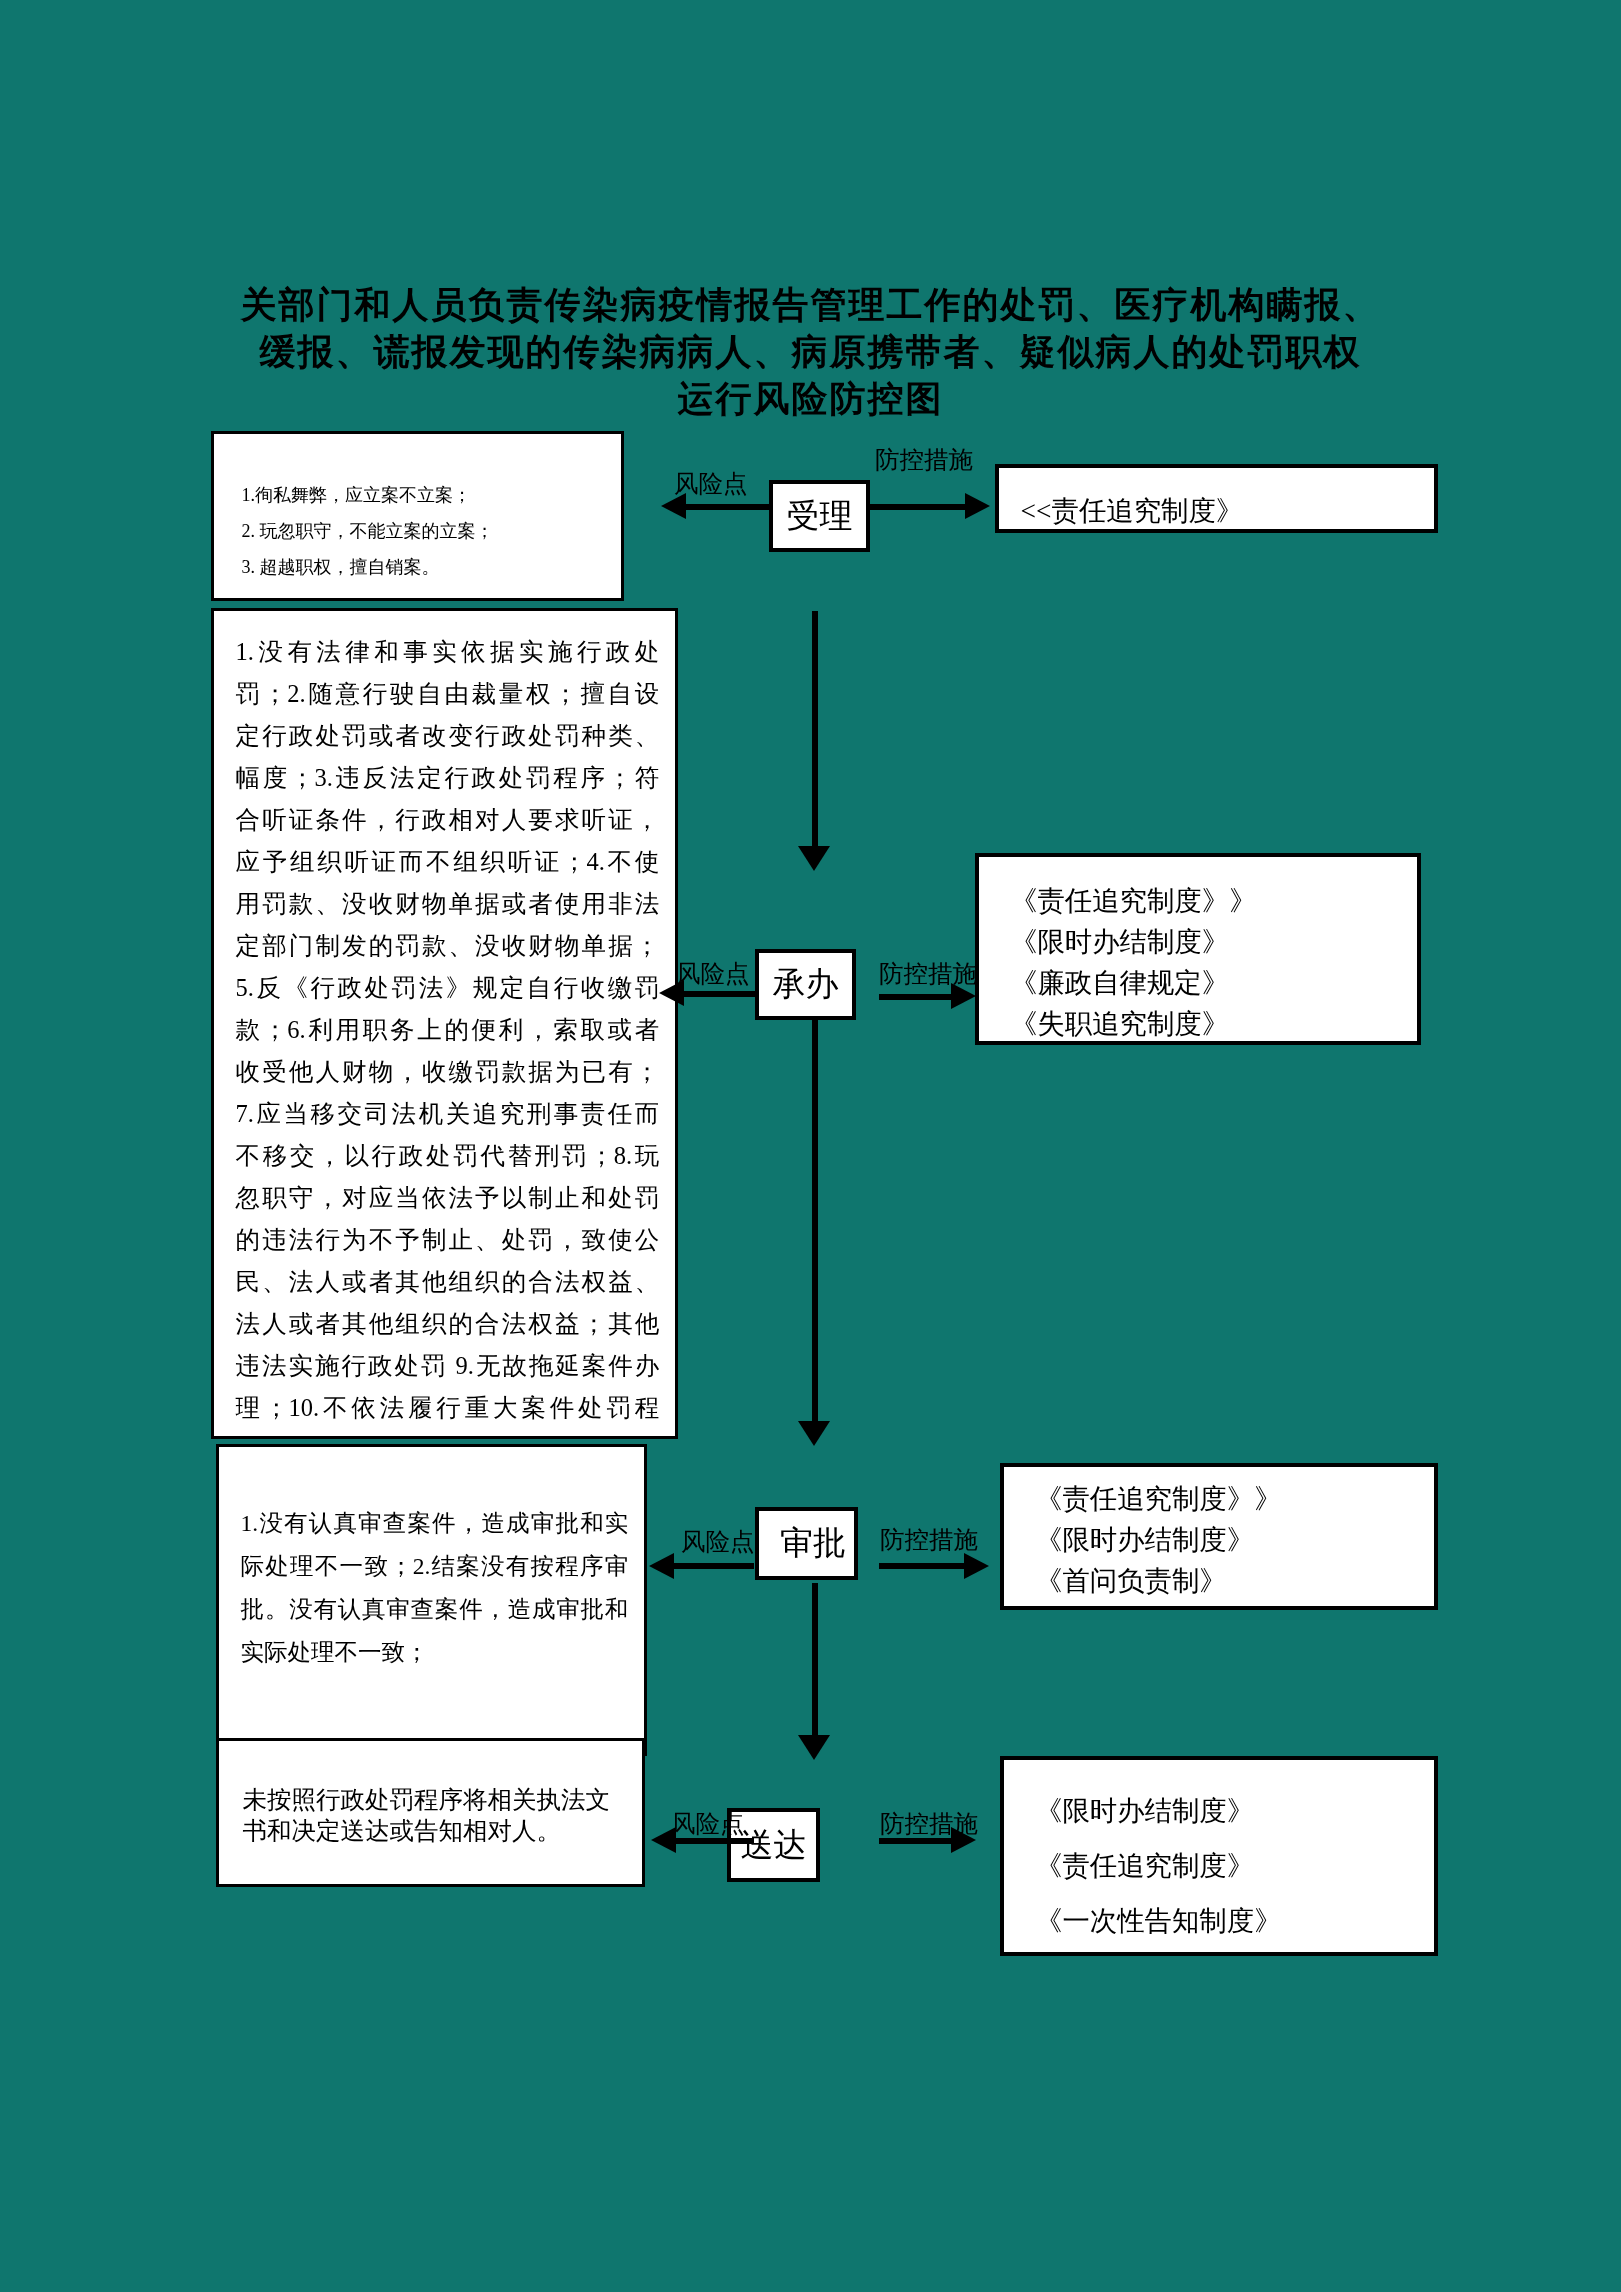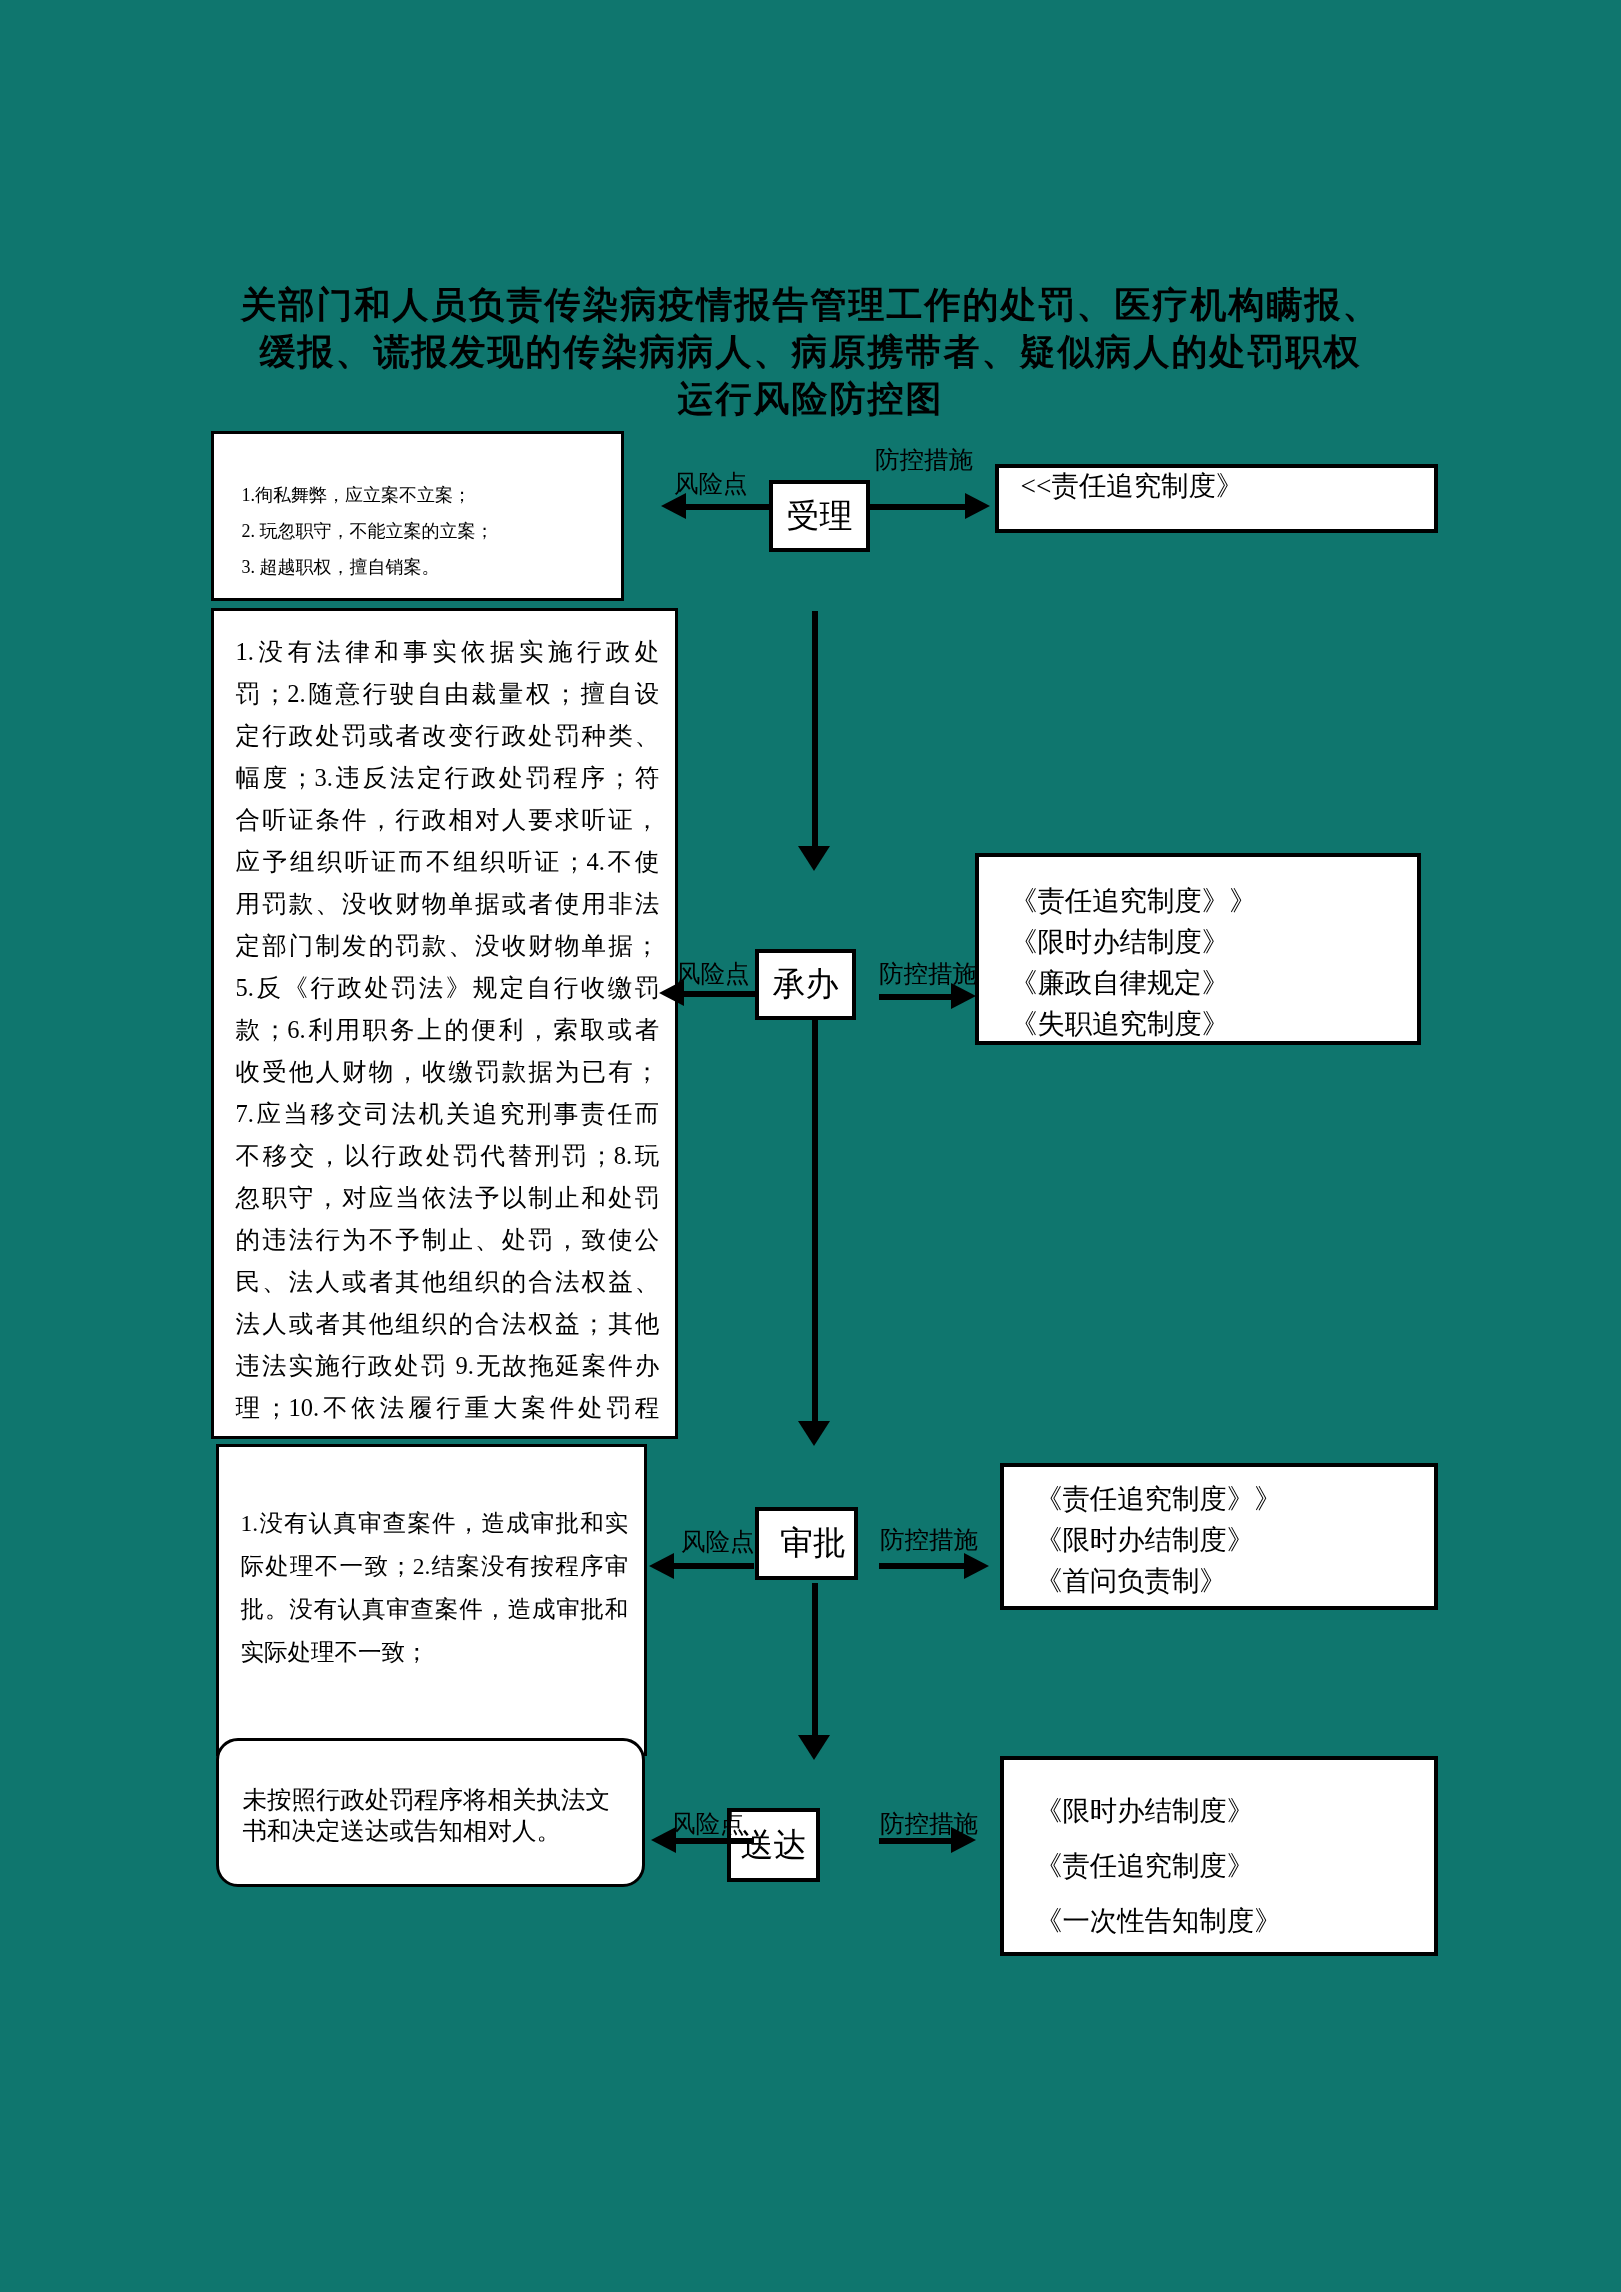--- a/index.html
+++ b/index.html
@@ -19,29 +19,29 @@
            font-size:33px;}
   .rbox{position:absolute;border:4.9px solid #000;background:#fff;font-size:27.4px;}
 
   .lb1{left:211px;top:431px;width:413px;height:170px;padding:43px 23.5px 0 27.4px;
        font-size:18px;line-height:36px;}
   .lb2{left:211px;top:608px;width:467px;height:831px;padding:19.6px 15.7px 0 21.6px;
        font-size:24.5px;line-height:42px;}
   .lb3{left:216px;top:1444px;width:431px;height:312px;padding:55px 15.7px 0 21.6px;
        font-size:23.5px;line-height:43px;}
   .lb4{left:216px;top:1738px;width:429px;height:149px;padding:43px 19.6px 0 23.5px;
-       font-size:24.5px;line-height:31px;border-radius:22px;}
+       font-size:24.5px;line-height:31px;}
   .jline{text-align:justify;text-align-last:justify;}
 
   .n1{left:769px;top:480px;width:101px;height:72px;}
   .n2{left:755px;top:949px;width:101px;height:71px;}
   .n3{left:755px;top:1507px;width:103px;height:73px;padding-left:13px;}
   .n4{left:727px;top:1808px;width:93px;height:74px;}
 
-  .rb1{left:995px;top:464px;width:443px;height:69px;display:flex;align-items:flex-start;padding-left:21.6px;}
+  .rb1{left:995px;top:464px;width:443px;height:69px;display:flex;align-items:flex-end;padding-left:21.6px;}
   .rb2{left:975px;top:853px;width:446px;height:192px;padding:23.5px 0 0 31px;line-height:41px;}
   .rb3{left:1000px;top:1463px;width:438px;height:147px;padding:11.8px 0 0 31px;line-height:41px;}
   .rb4{left:1000px;top:1756px;width:438px;height:200px;padding:23.5px 0 0 31px;line-height:55px;}
 
   
   .lbl{position:absolute;font-size:24.5px;white-space:nowrap;}
 
   
   .hline{position:absolute;height:5.9px;background:#000;}
   .vline{position:absolute;width:5.9px;background:#000;}

